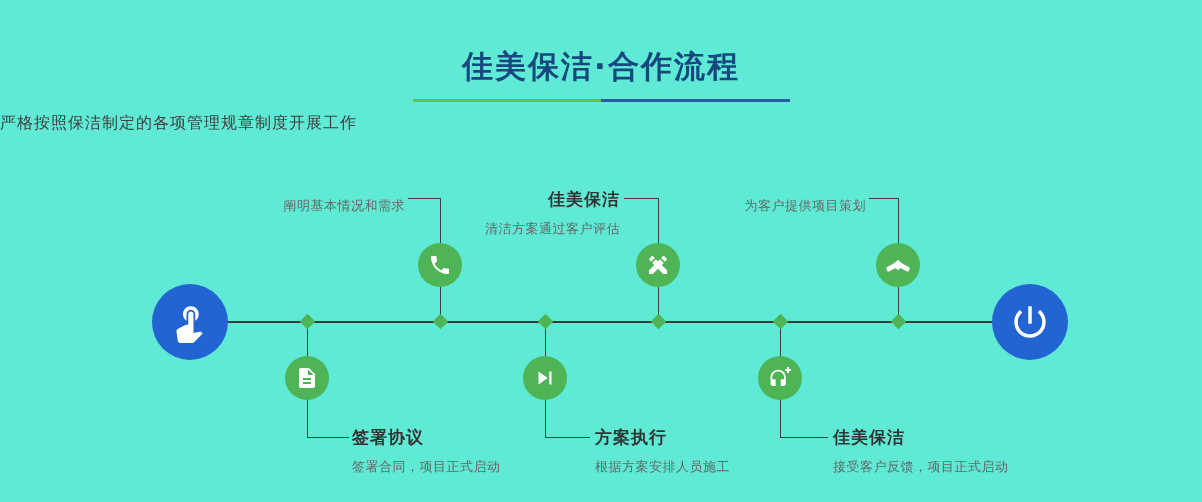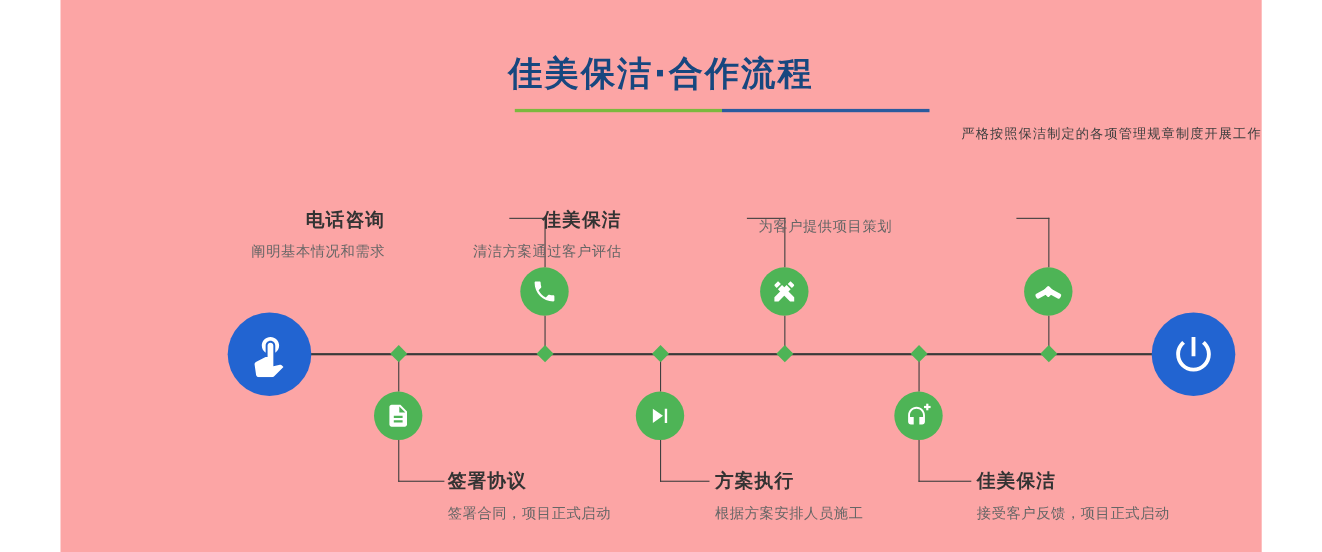--- a/index.html
+++ b/index.html
@@ -1,25 +1,25 @@
 <!DOCTYPE html>
 <html><head>
 <meta charset="utf-8">
 <style>
   * { margin:0; padding:0; box-sizing:border-box; }
   body { background:#fff; font-family:"DejaVu Sans","Liberation Sans",sans-serif; }
-  .canvas { position:relative; width:1092px; height:502px; background:#fca5a5; margin:0 auto; overflow:hidden; }
+  .canvas { position:relative; width:1202px; height:502px; background:#5eead4; margin:0 auto; overflow:hidden; }
 
   
   .page-title { position:absolute; top:46px; left:0; width:100%; text-align:center;
     font-size:31px; font-weight:bold; color:#17477f; letter-spacing:2px; }
   .title-divider { position:absolute; top:99px; left:413px; width:377px; height:3px;
     background:linear-gradient(to right,#7cb83e 0%,#7cb83e 50%,#2a5b9e 50%,#2a5b9e 100%); }
-  .page-subtitle { position:absolute; top:113px; left:0; width:100%; text-align:right;
-    font-size:12px; color:#404040; letter-spacing:1px; }
+  .page-subtitle { position:absolute; top:113px; left:0; width:100%; text-align:left;
+    font-size:16px; color:#404040; letter-spacing:1px; }
 
   
   .main-line { position:absolute; left:200px; top:321px; width:830px; height:2px; background:#3a3a3a; z-index:1; }
   .vline, .hline { position:absolute; background:#3f3f3f; z-index:1; }
   .vline { width:1px; }
   .hline { height:1px; }
 
   .diamond { position:absolute; width:11px; height:11px; background:#4eb456; transform:rotate(45deg); z-index:3; }
 
   .node { position:absolute; width:44px; height:44px; border-radius:50%; background:#4eb456;
@@ -141,21 +141,20 @@
   <div class="vline" style="left:898px; top:198px; height:45px;"></div>
 
   <div class="vline" style="left:307px; top:400px; height:38px;"></div>
   <div class="hline" style="left:307px; top:437px; width:42px;"></div>
   <div class="vline" style="left:545px; top:400px; height:38px;"></div>
   <div class="hline" style="left:545px; top:437px; width:45px;"></div>
   <div class="vline" style="left:780px; top:400px; height:38px;"></div>
   <div class="hline" style="left:780px; top:437px; width:48px;"></div>
 
   <div class="step-label align-right" style="right:797px; top:188px;">
-    <div class="step-title">电话咨询</div>
     <div class="step-desc">阐明基本情况和需求</div>
   </div>
   <div class="step-label align-right" style="right:582px; top:188px;">
     <div class="step-title">佳美保洁</div>
     <div class="step-desc">清洁方案通过客户评估</div>
   </div>
   <div class="step-label align-right" style="right:336px; top:188px;">
     <div class="step-desc">为客户提供项目策划</div>
   </div>
 

